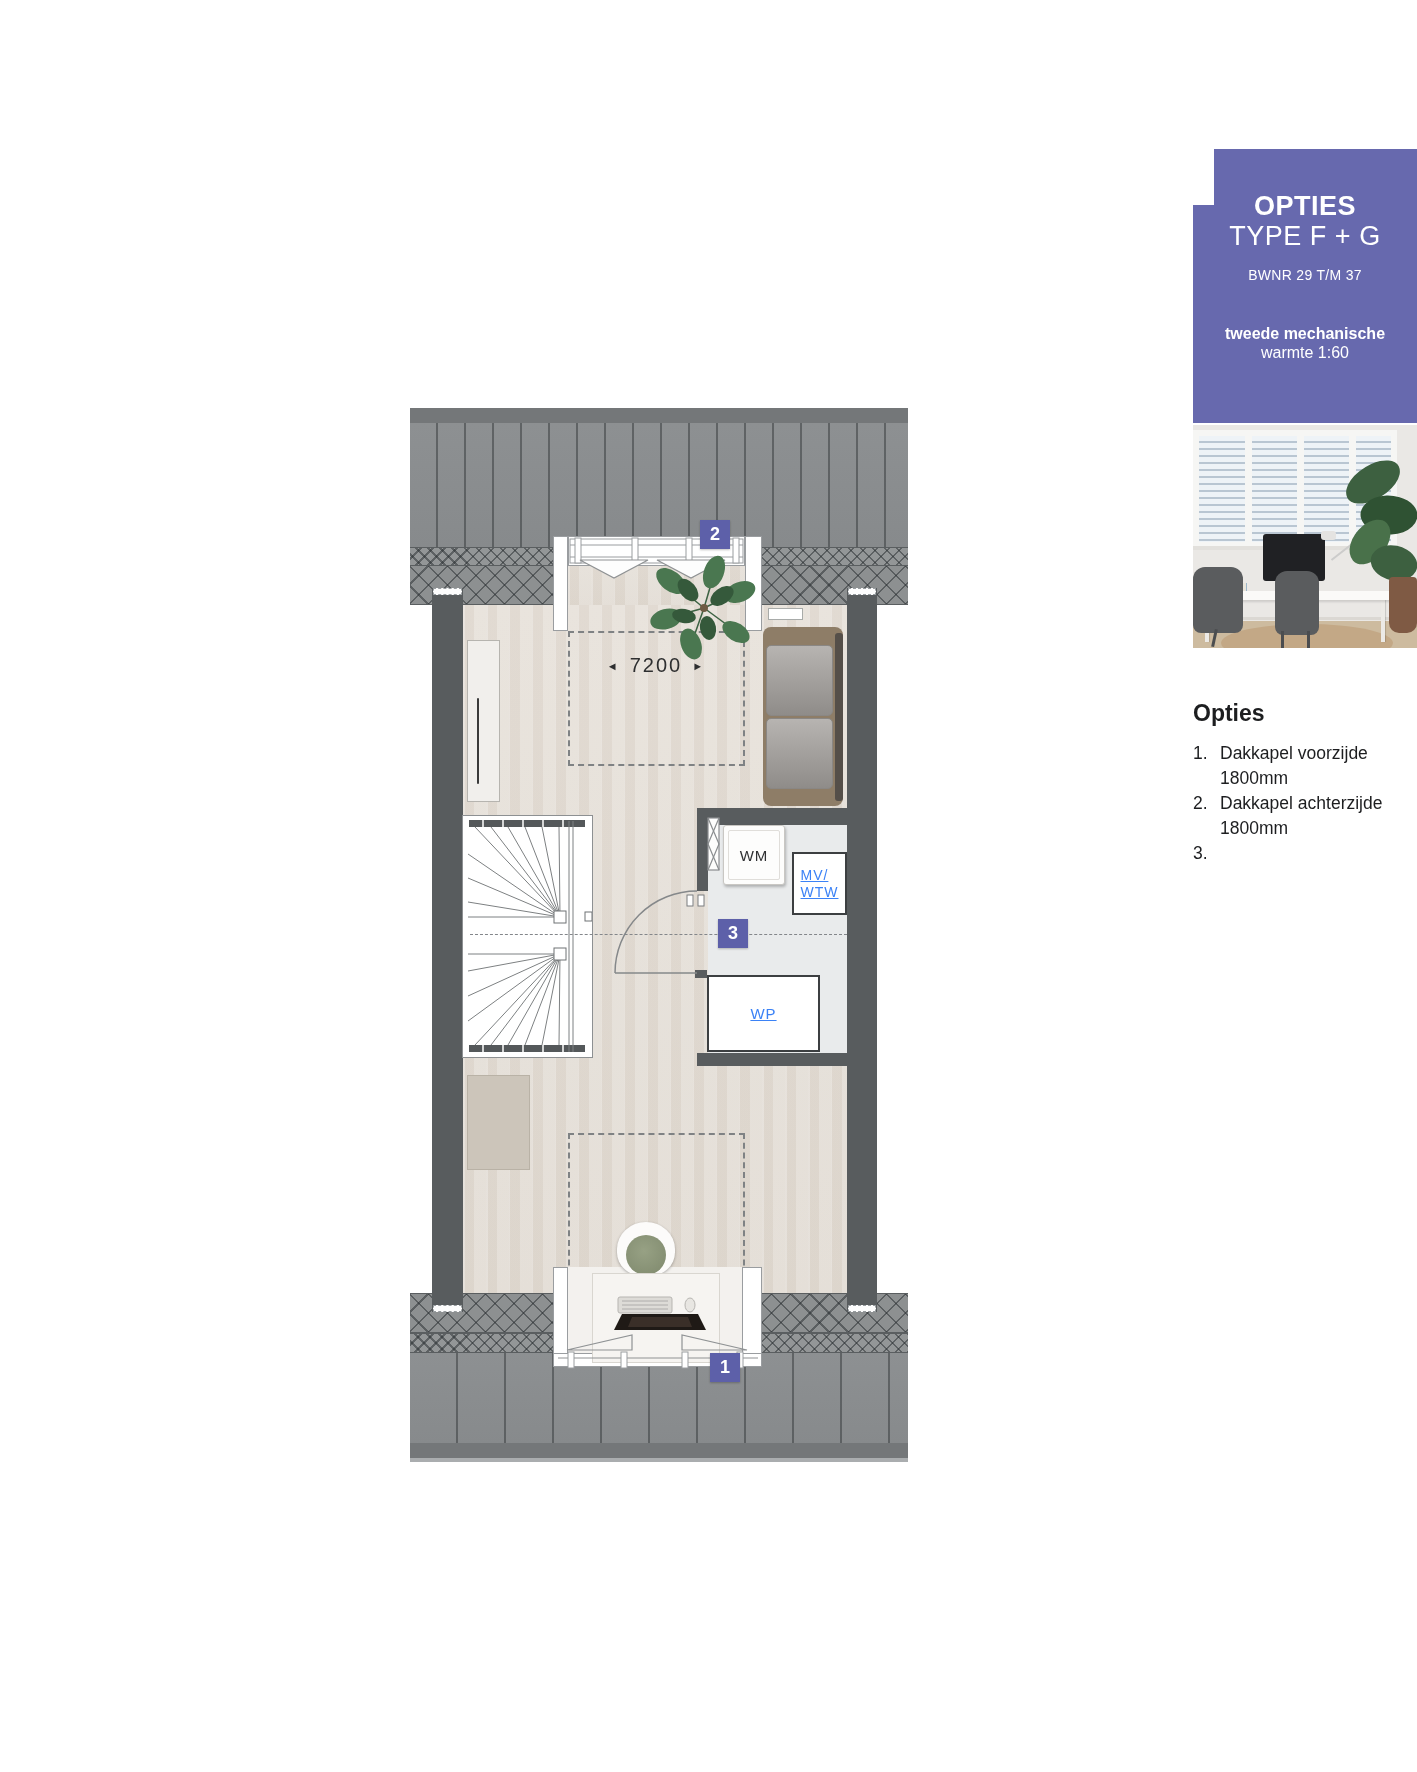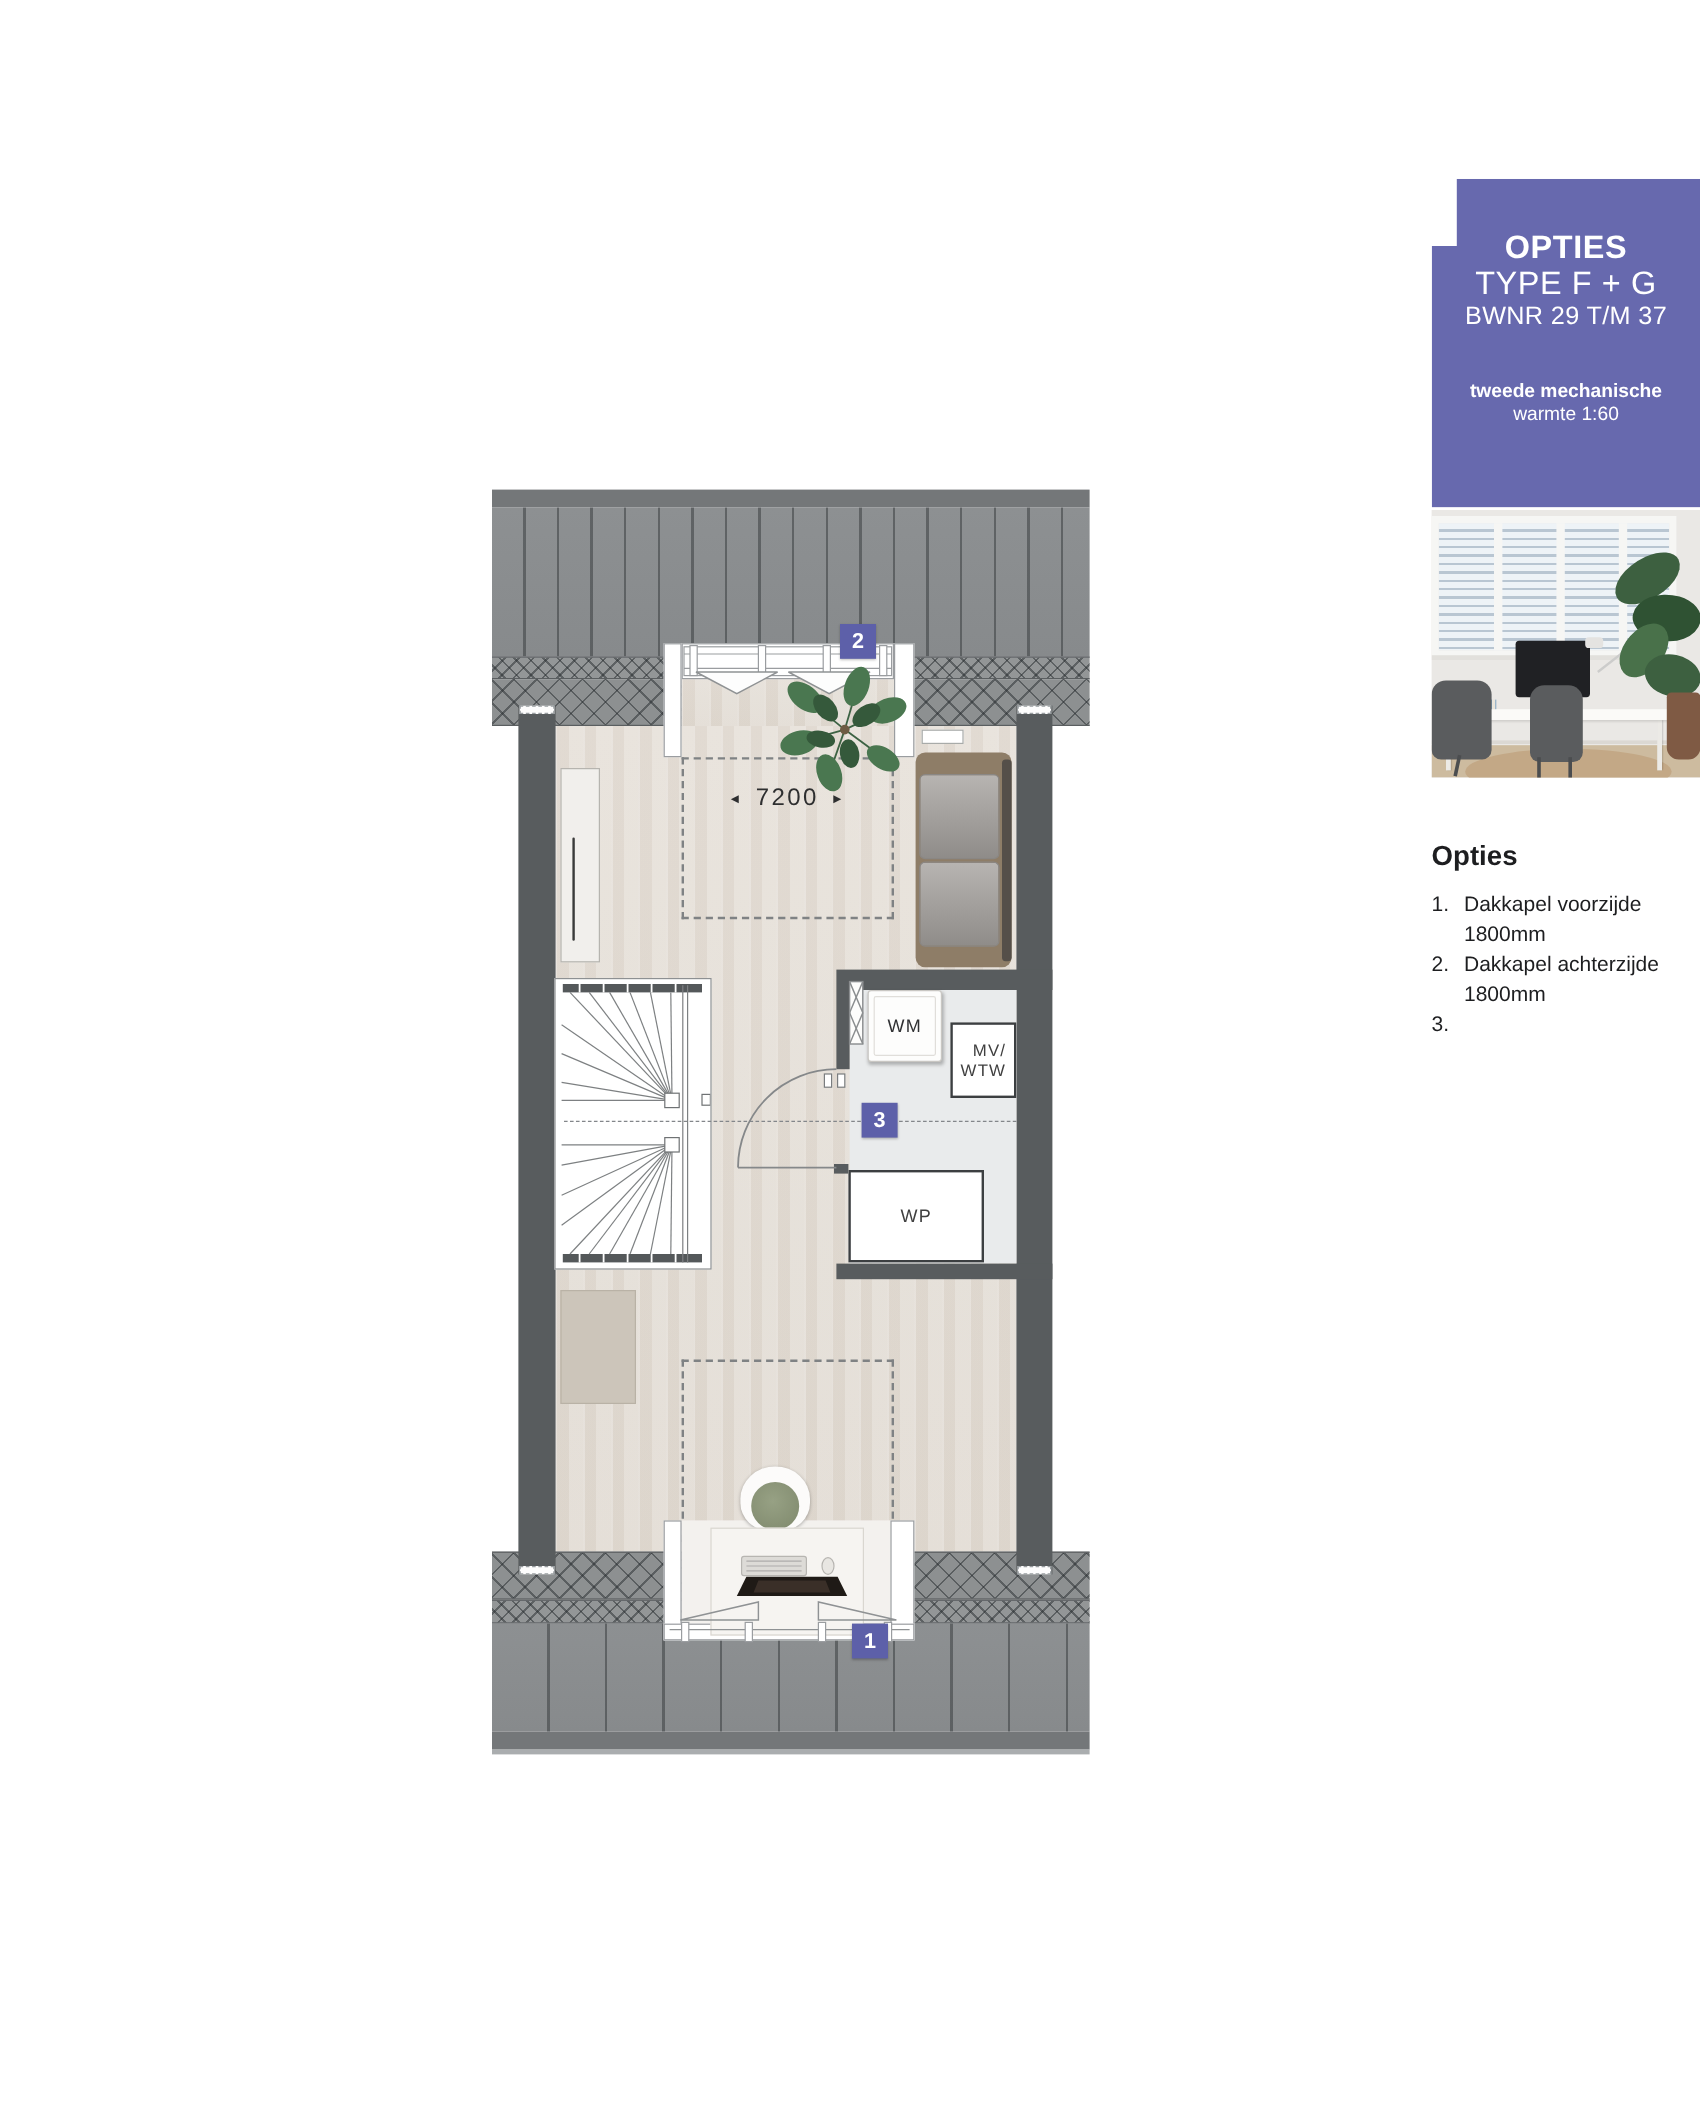--- a/index.html
+++ b/index.html
@@ -24,22 +24,22 @@
       border-bottom:1.5px solid #5a5e60;box-sizing:border-box;}
   .wood{background:
       repeating-linear-gradient(90deg,rgba(255,255,255,.28) 0 1.5px,rgba(0,0,0,0) 1.5px 23px),
       repeating-linear-gradient(90deg,rgba(150,128,104,.07) 0 11px,rgba(255,255,255,.09) 11px 23px),
       linear-gradient(180deg,#e7e1da,#e2dcd4);}
   .wall{background:#585c5e;}
   .cap{background:#fdfdfd;border:1px dashed #989da0;box-sizing:border-box;}
   .whitebox{background:#fff;border:1px solid #9a9da0;box-sizing:border-box;}
   .techfloor{background:#e9ebec;}
   .lblbox{background:#fff;border:2px solid #3c3f41;box-sizing:border-box;
-          display:flex;align-items:center;justify-content:center;color:#404040;
-          font-size:15px;letter-spacing:1px;text-align:right;line-height:17px;}
+          display:flex;align-items:center;justify-content:center;color:#3b82f6;
+          font-size:15px;letter-spacing:1px;text-align:left;line-height:17px;text-decoration:underline;}
   .appl{background:#fdfdfc;border:1px solid #c9c7c3;border-radius:3px;box-shadow:1px 2px 3px rgba(0,0,0,.25);
         display:flex;align-items:center;justify-content:center;color:#303133;font-size:15px;letter-spacing:1px;}
   .appl .inner{position:absolute;inset:4px;border:1px solid #e0deda;border-radius:2px;}
   .badge{background:#5d60a9;color:#fff;width:30px;height:29px;display:flex;align-items:center;justify-content:center;
          font-size:18px;font-weight:bold;box-shadow:0 1px 2px rgba(0,0,0,.25);}
   .dimbox{border:2px dashed #7f8refa;border:2px dashed #7f8284;box-sizing:border-box;}
   .dimlabel{color:#2e2f30;font-size:20px;letter-spacing:2px;display:flex;align-items:center;gap:10px;justify-content:center;}
   .dimlabel .arr{font-size:11px;}
   .walkline{border-top:1.5px dashed #83868a;height:0;}
   .wardrobe{background:#f1efec;border:1px solid #b6b4af;box-sizing:border-box;}
@@ -53,21 +53,21 @@
   .chair-seat{background:radial-gradient(circle at 45% 40%,#97a184,#7e886c);border-radius:50%;}
   .stairs{background:#fff;border:1px solid #8d9092;box-sizing:border-box;}
   svg{display:block;}
 
   
   .panel{position:absolute;left:1193px;top:149px;width:224px;height:274px;background:#6769ae;
          clip-path:polygon(21px 0,100% 0,100% 100%,0 100%,0 56px,21px 56px);
          color:#fff;text-align:center;}
   .panel .t1{font-size:27px;font-weight:bold;letter-spacing:.5px;margin-top:42px;line-height:30px;}
   .panel .t2{font-size:27px;font-weight:normal;letter-spacing:.5px;line-height:31px;}
-  .panel .bw{font-size:21px;margin-top:0;letter-spacing:.3px;}
+  .panel .bw{font-size:14px;margin-top:15px;letter-spacing:.3px;}
   .panel .fl{font-size:16px;font-weight:bold;margin-top:42px;line-height:18px;}
   .panel .sc{font-size:16px;line-height:19px;}
 
   .photo{position:absolute;left:1193px;top:425px;width:224px;height:223px;background:#eae8e5;overflow:hidden;}
   .ph-window{position:absolute;left:0px;top:5px;width:204px;height:118px;border:6px solid #f6f6f4;box-sizing:border-box;
              background:repeating-linear-gradient(180deg,#eef3f7 0 5px,#b9c6d2 5px 7px);}
   .ph-mull{position:absolute;top:0;width:7px;height:100%;background:#f6f6f4;}
   .ph-sill{position:absolute;left:0;top:121px;width:204px;height:4px;background:#e2e0dc;}
   .ph-floor{position:absolute;left:0;top:196px;width:224px;height:27px;background:#cdbb9f;}
   .ph-rug{position:absolute;left:28px;top:199px;width:172px;height:38px;background:#c3a886;border-radius:50%;}

